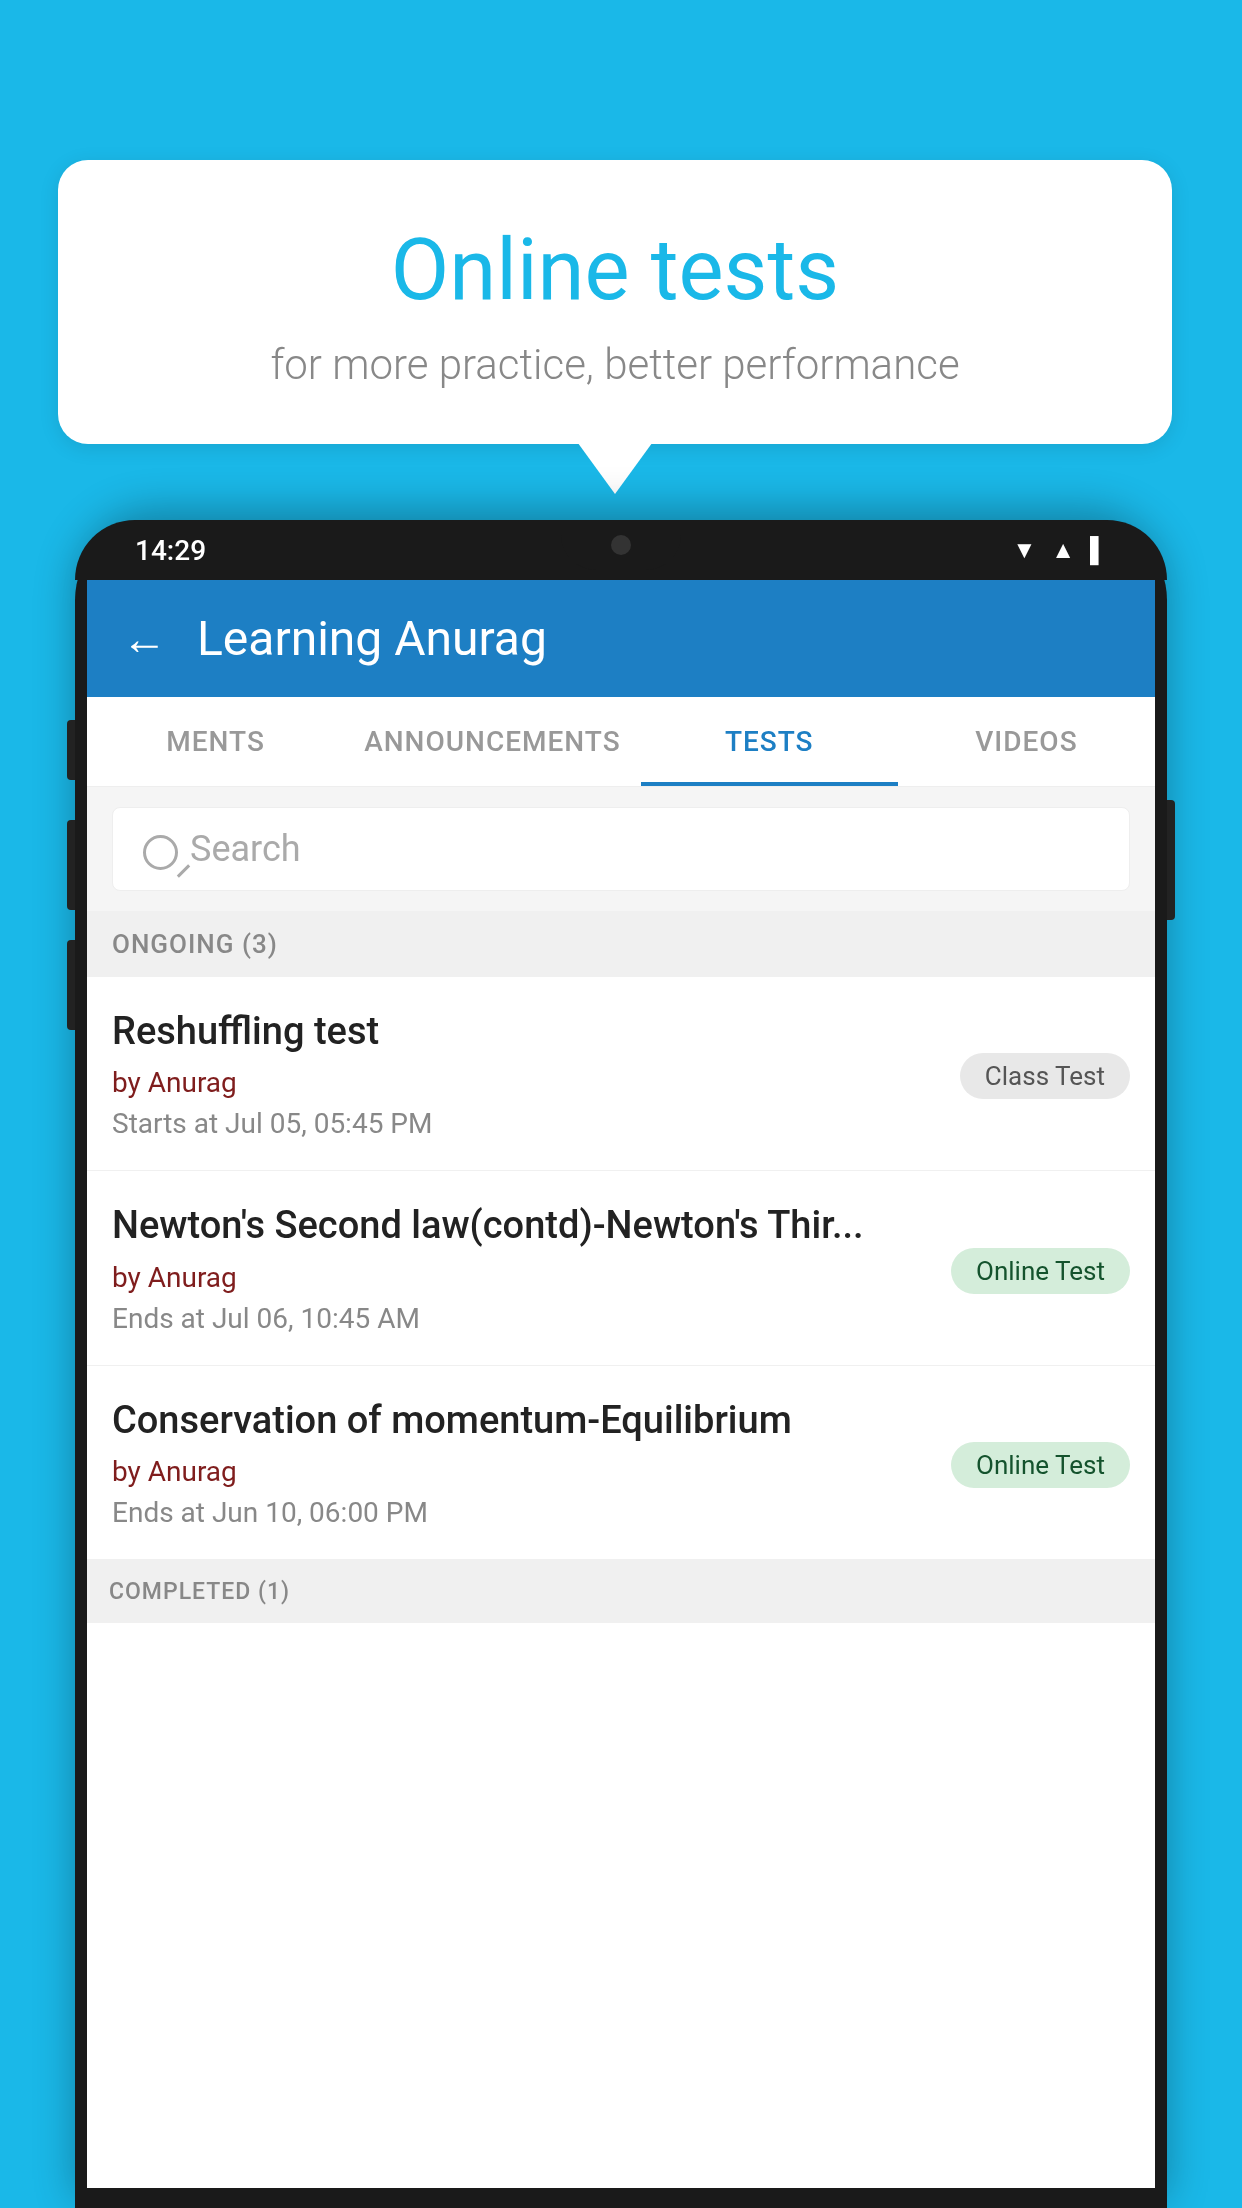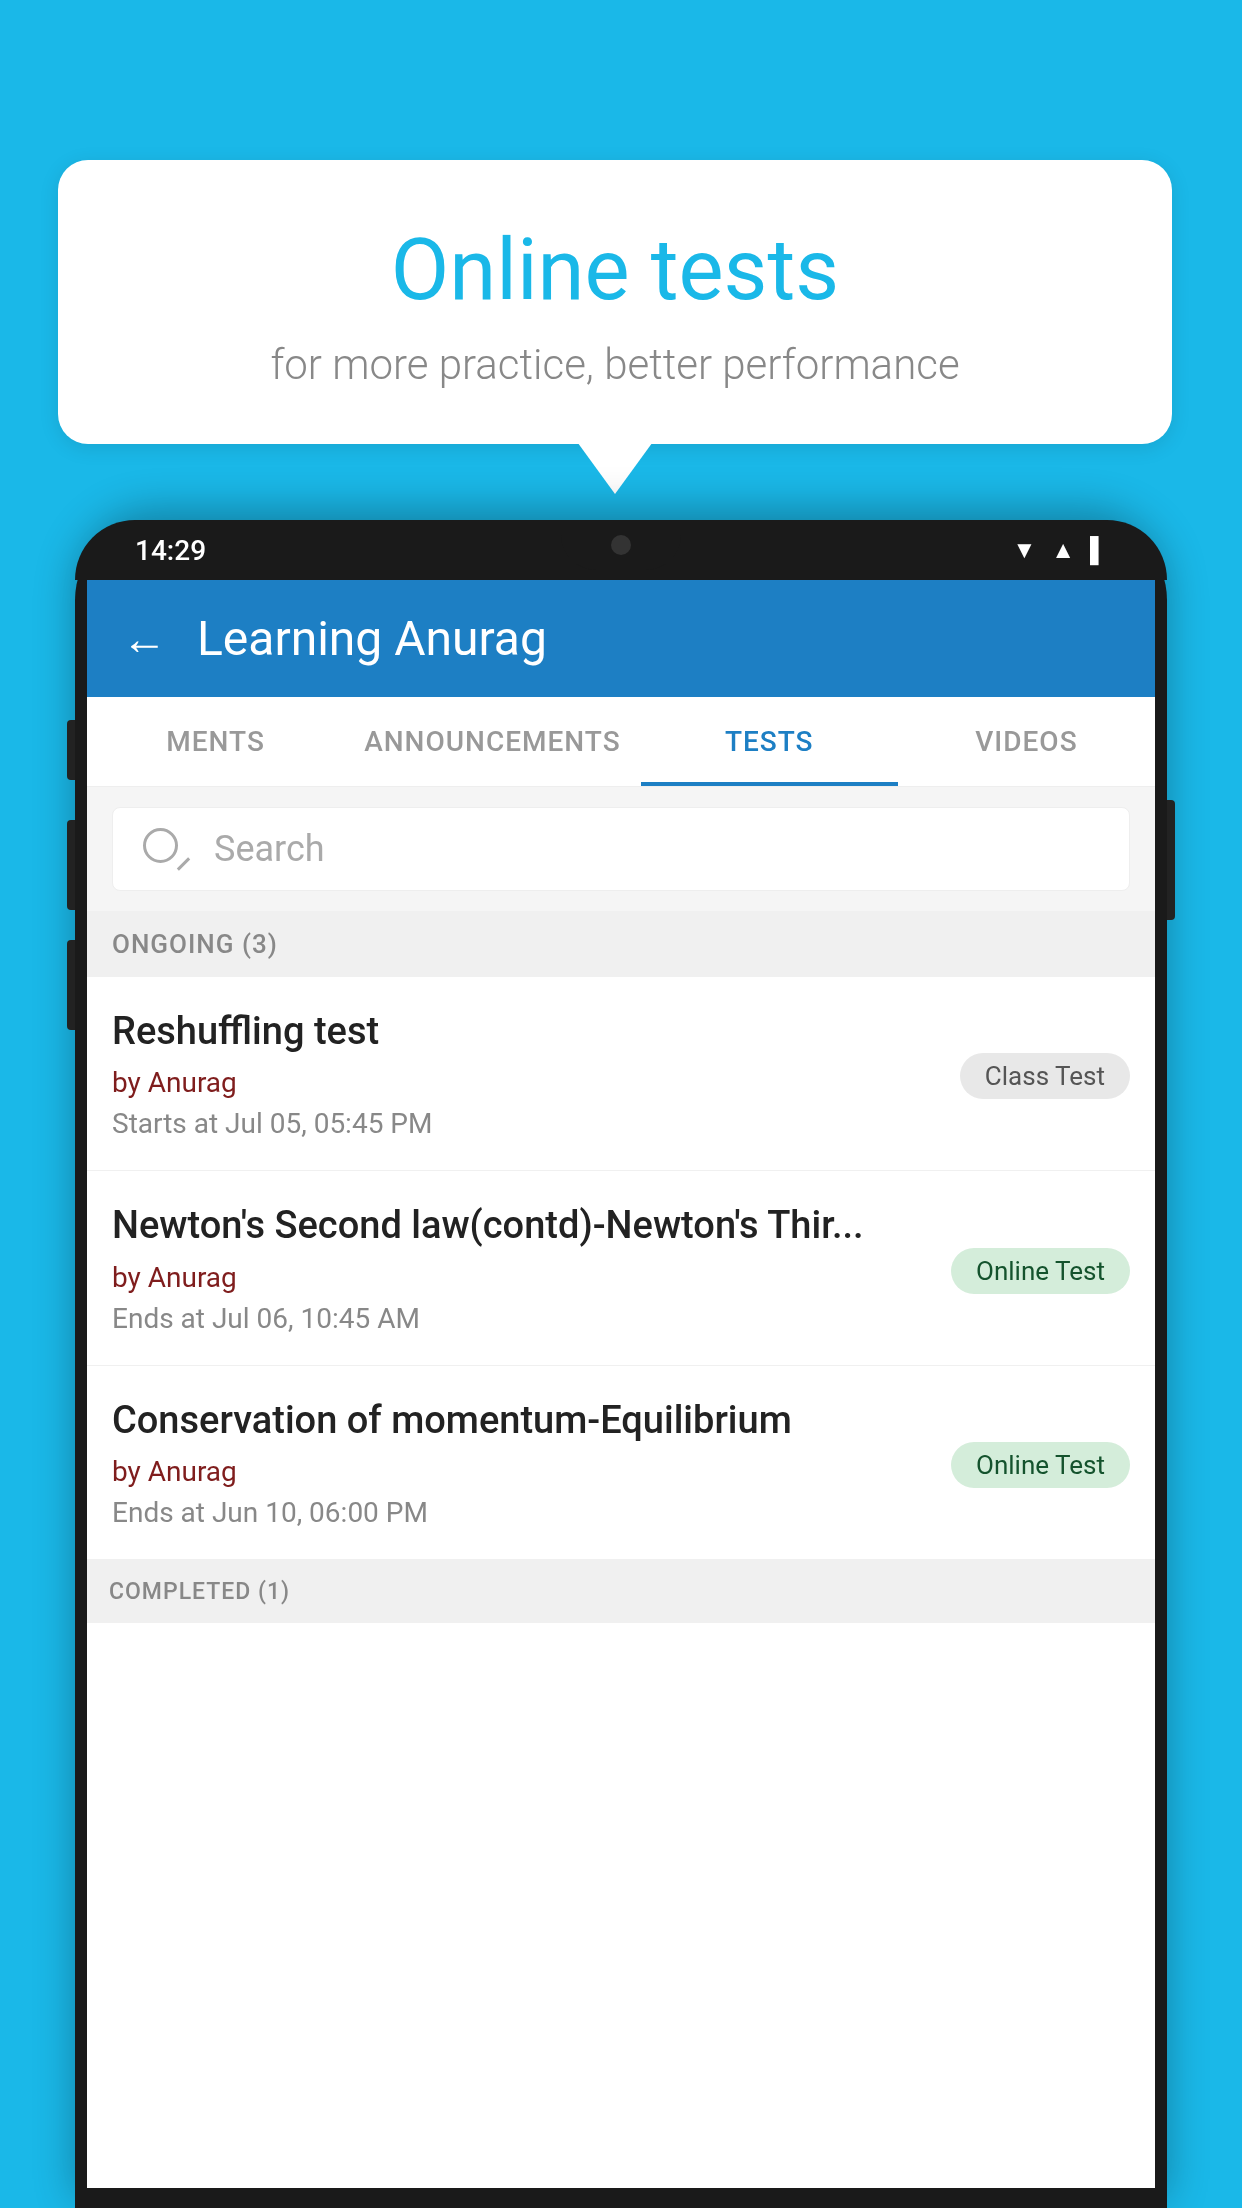--- a/index.html
+++ b/index.html
@@ -183,22 +183,22 @@
     .search-container {
       background: #f5f5f5;
       padding: 20px 25px;
     }
 
     .search-box {
       background: white;
       border-radius: 8px;
       padding: 20px 30px;
       display: flex;
-      align-items: flex-start;
-      gap: 36px;
+      align-items: flex-end;
+      gap: 12px;
       border: 1px solid #eee;
     }
 
     .search-icon-shape {
       width: 35px;
       height: 35px;
       border: 3px solid #aaa;
       border-radius: 50%;
       position: relative;
     }

